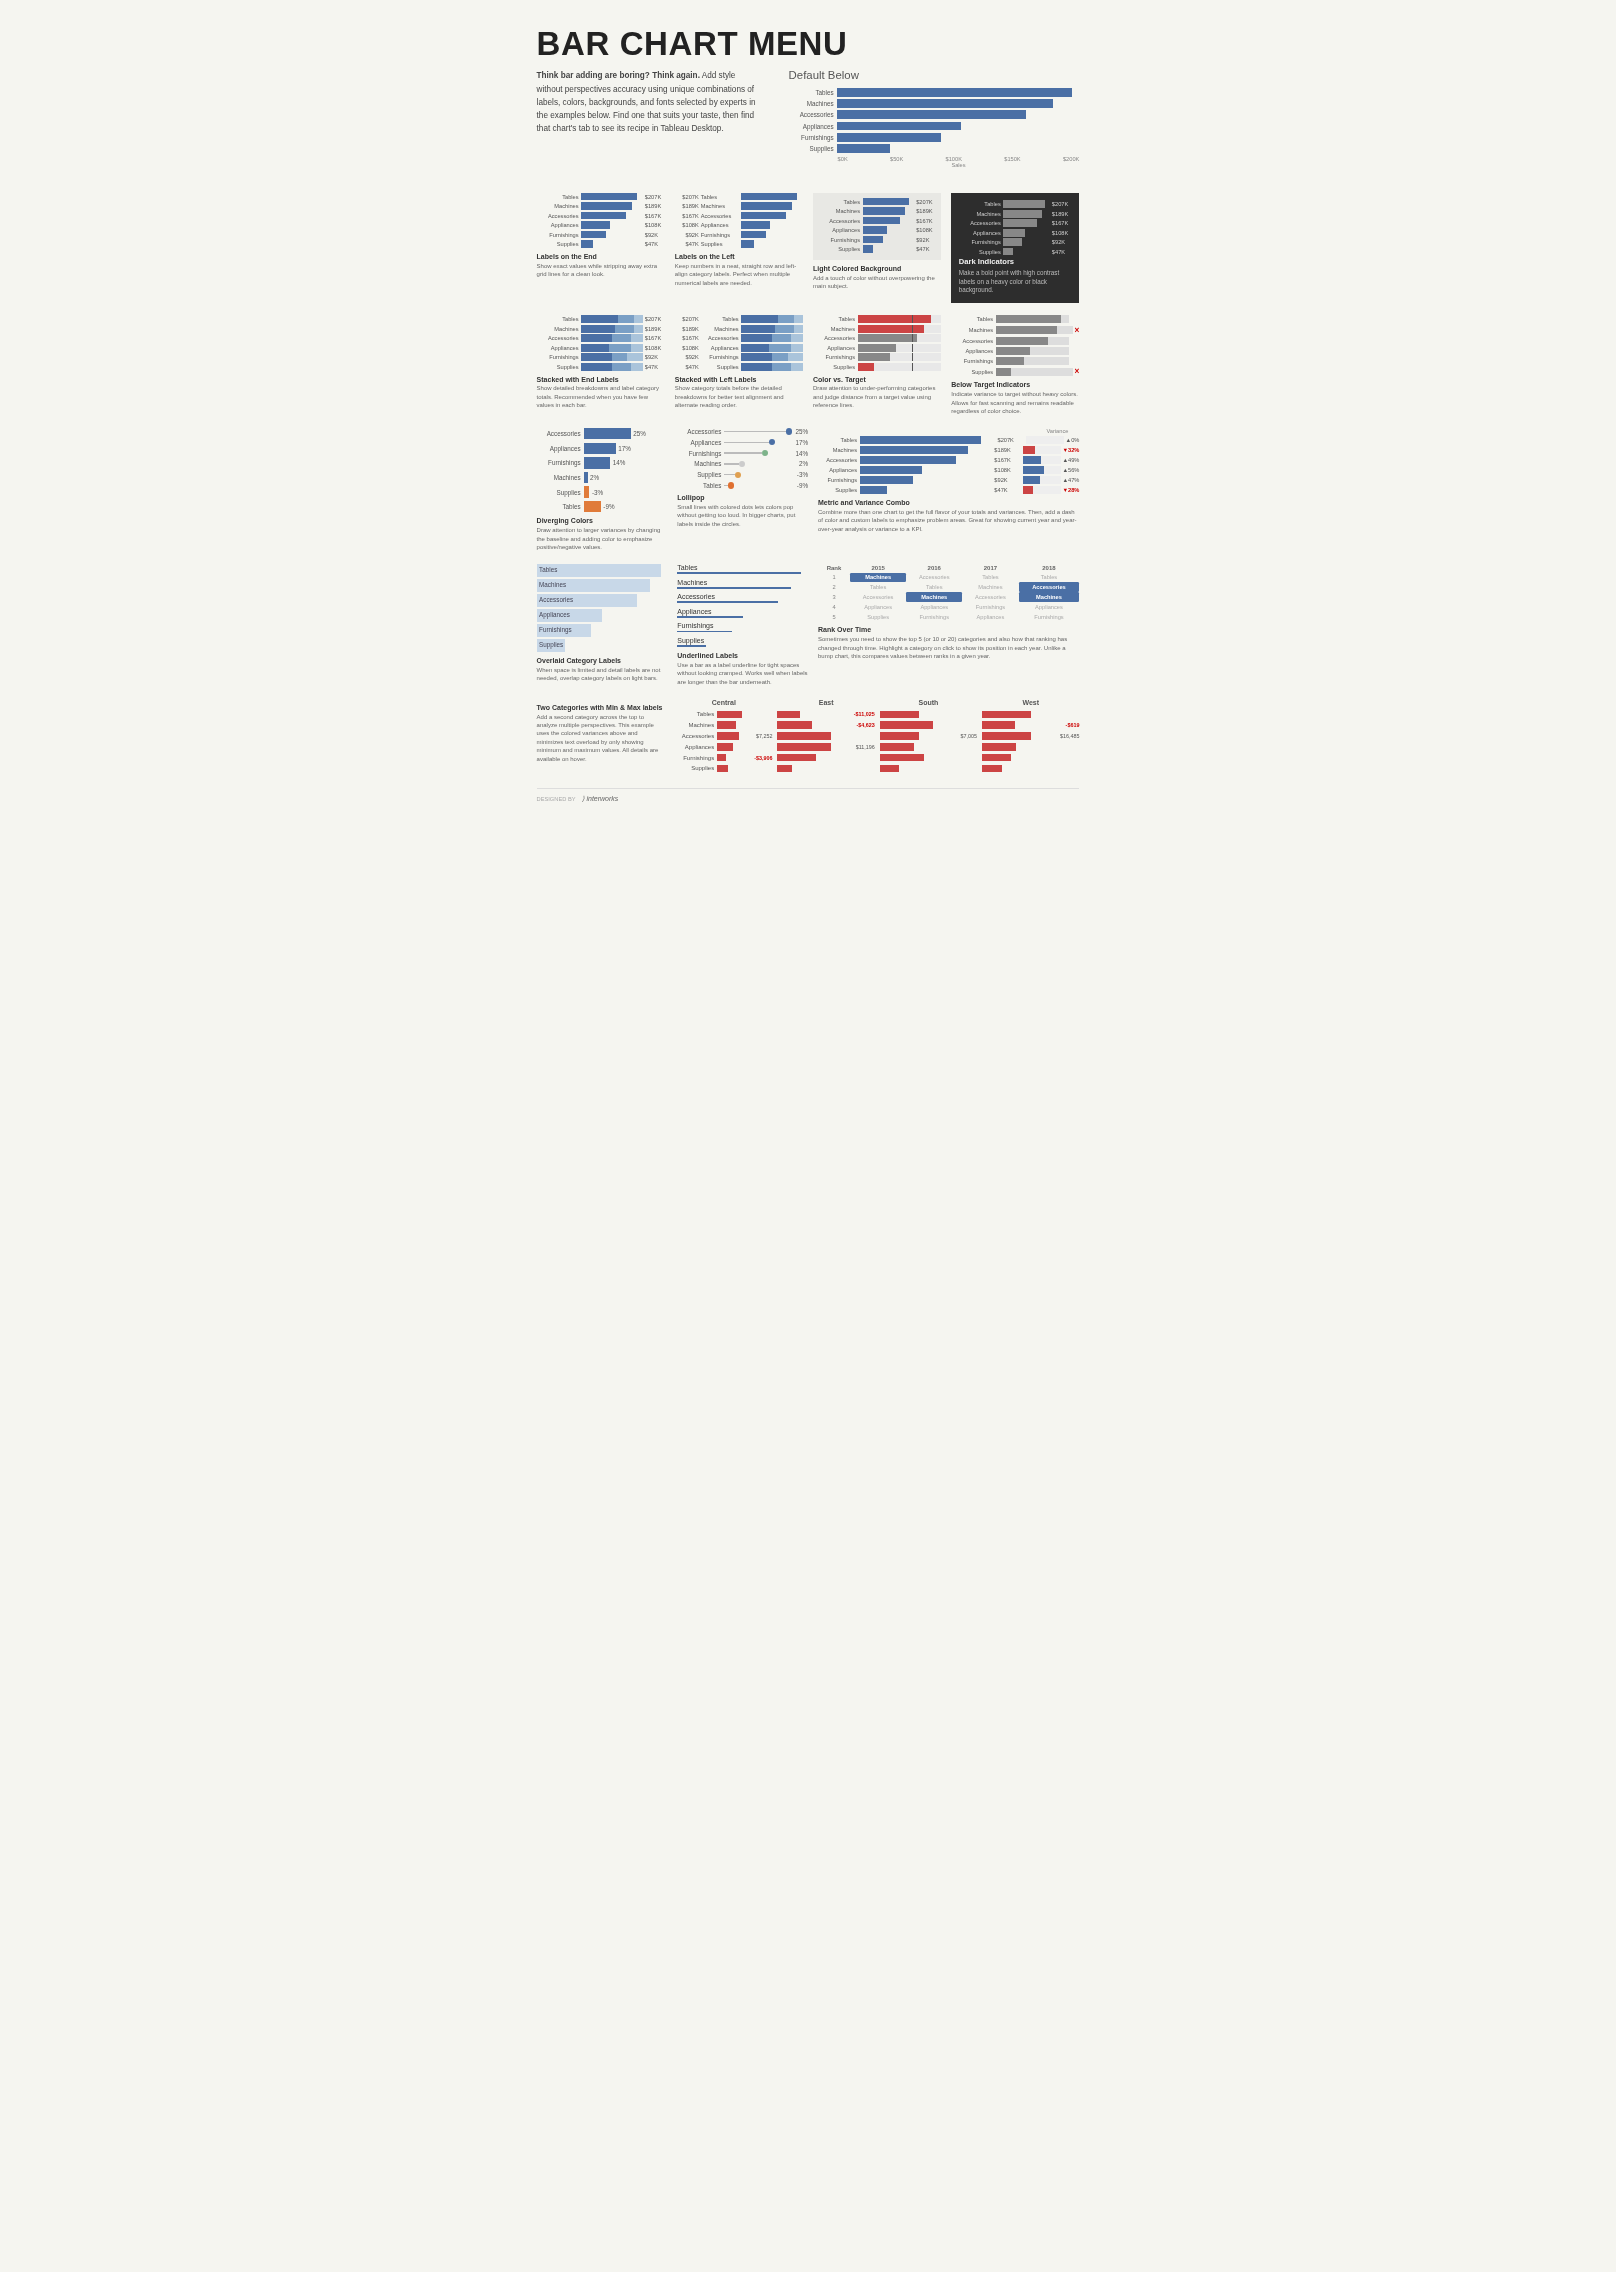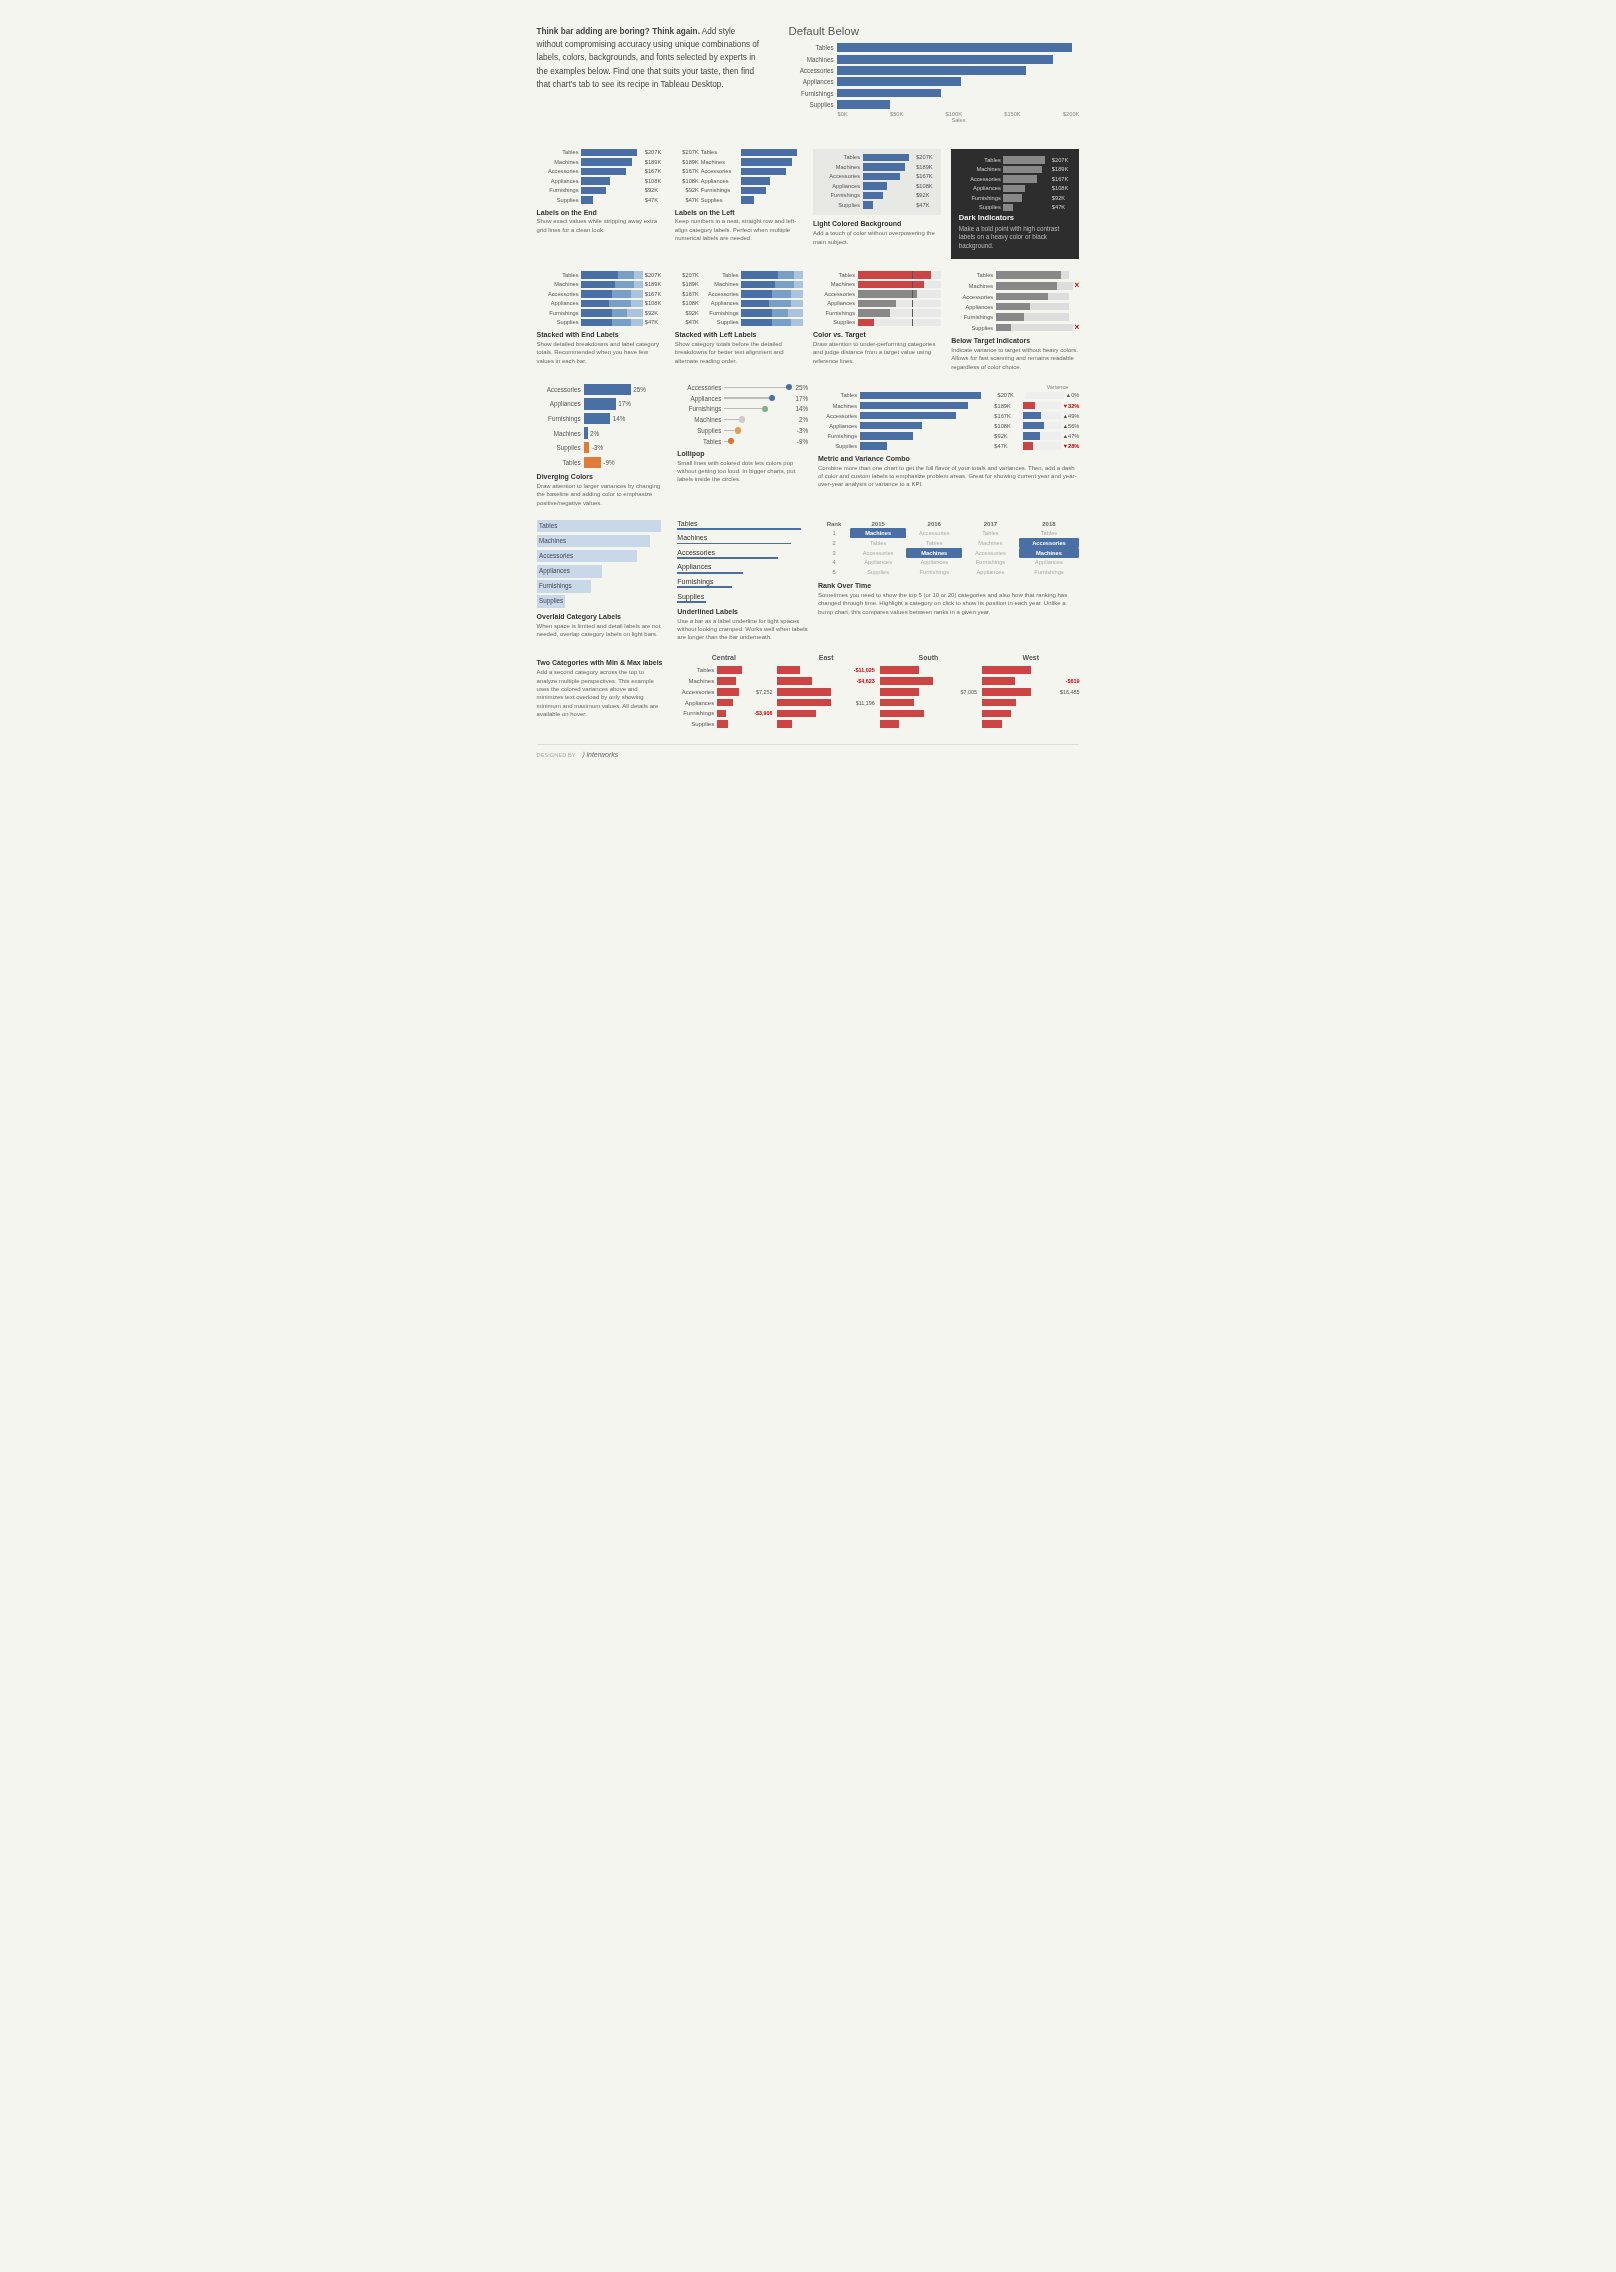--- a/index.html
+++ b/index.html
@@ -36,24 +36,25 @@
 
     .light-bg-chart { background: #e8e8e4; padding: 5px; }
 
     .small-chart-title { font-size: 7px; font-weight: bold; color: #333; margin: 5px 0 1.9px; }
     .small-chart-desc { font-size: 6px; color: #666; line-height: 1.4; }
   </style>
 </head>
 <body>
 
 <div class="page-header">
+  <div class="page-title">BAR CHART MENU</div>
   <div class="header-layout">
     <div class="header-desc">
       <strong>Think bar adding are boring? Think again.</strong>
-      <span> Add style without compromising accuracy using unique combinations of labels, colors, backgrounds, and fonts selected by experts in the examples below. Find one that suits your taste, then find that chart's tab to see its recipe in Tableau Desktop.</span>
+      <span> Add style without perspectives accuracy using unique combinations of labels, colors, backgrounds, and fonts selected by experts in the examples below. Find one that suits your taste, then find that chart's tab to see its recipe in Tableau Desktop.</span>
     </div>
     <div class="default-format">
       <div class="default-format-title">Default Below</div>
       <div id="default-format-chart">
           <div class="bar-row">
             <div style="font-size: 6.3px; color: rgb(85, 85, 85); text-align: right; width: 45px; margin-right: 3.2px; flex-shrink: 0;">Tables</div>
             <div style="flex: 1 1 0%; height: 8.8px;">
               <div style="height: 100%; background: rgb(74, 111, 165); width: 97%;"></div>
             </div>
           </div>

